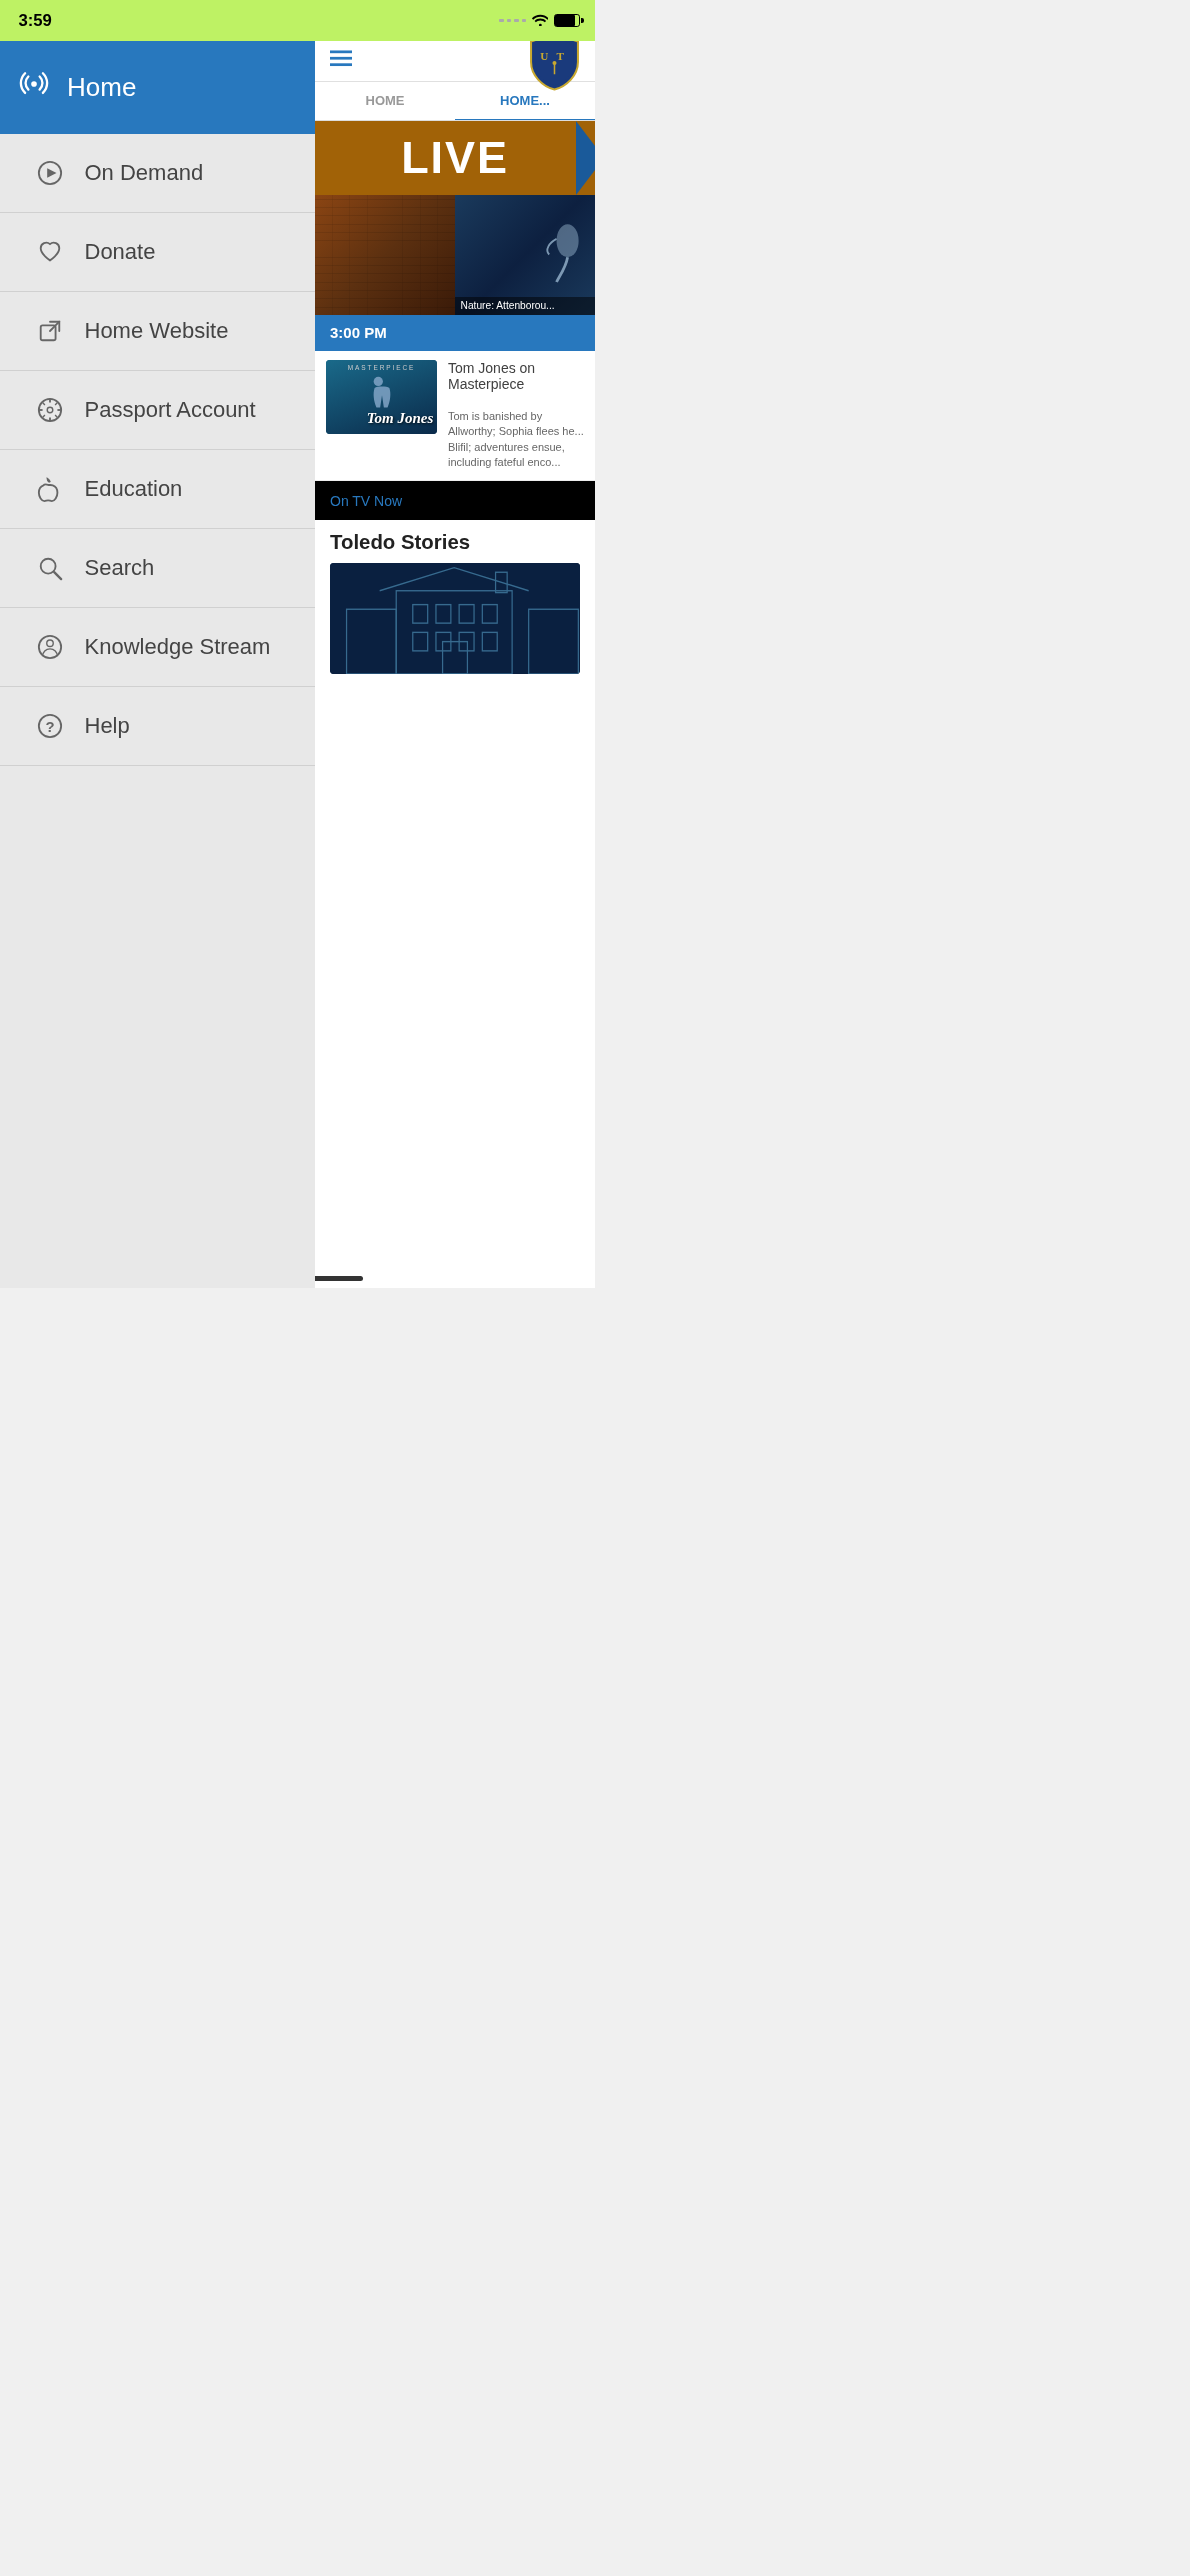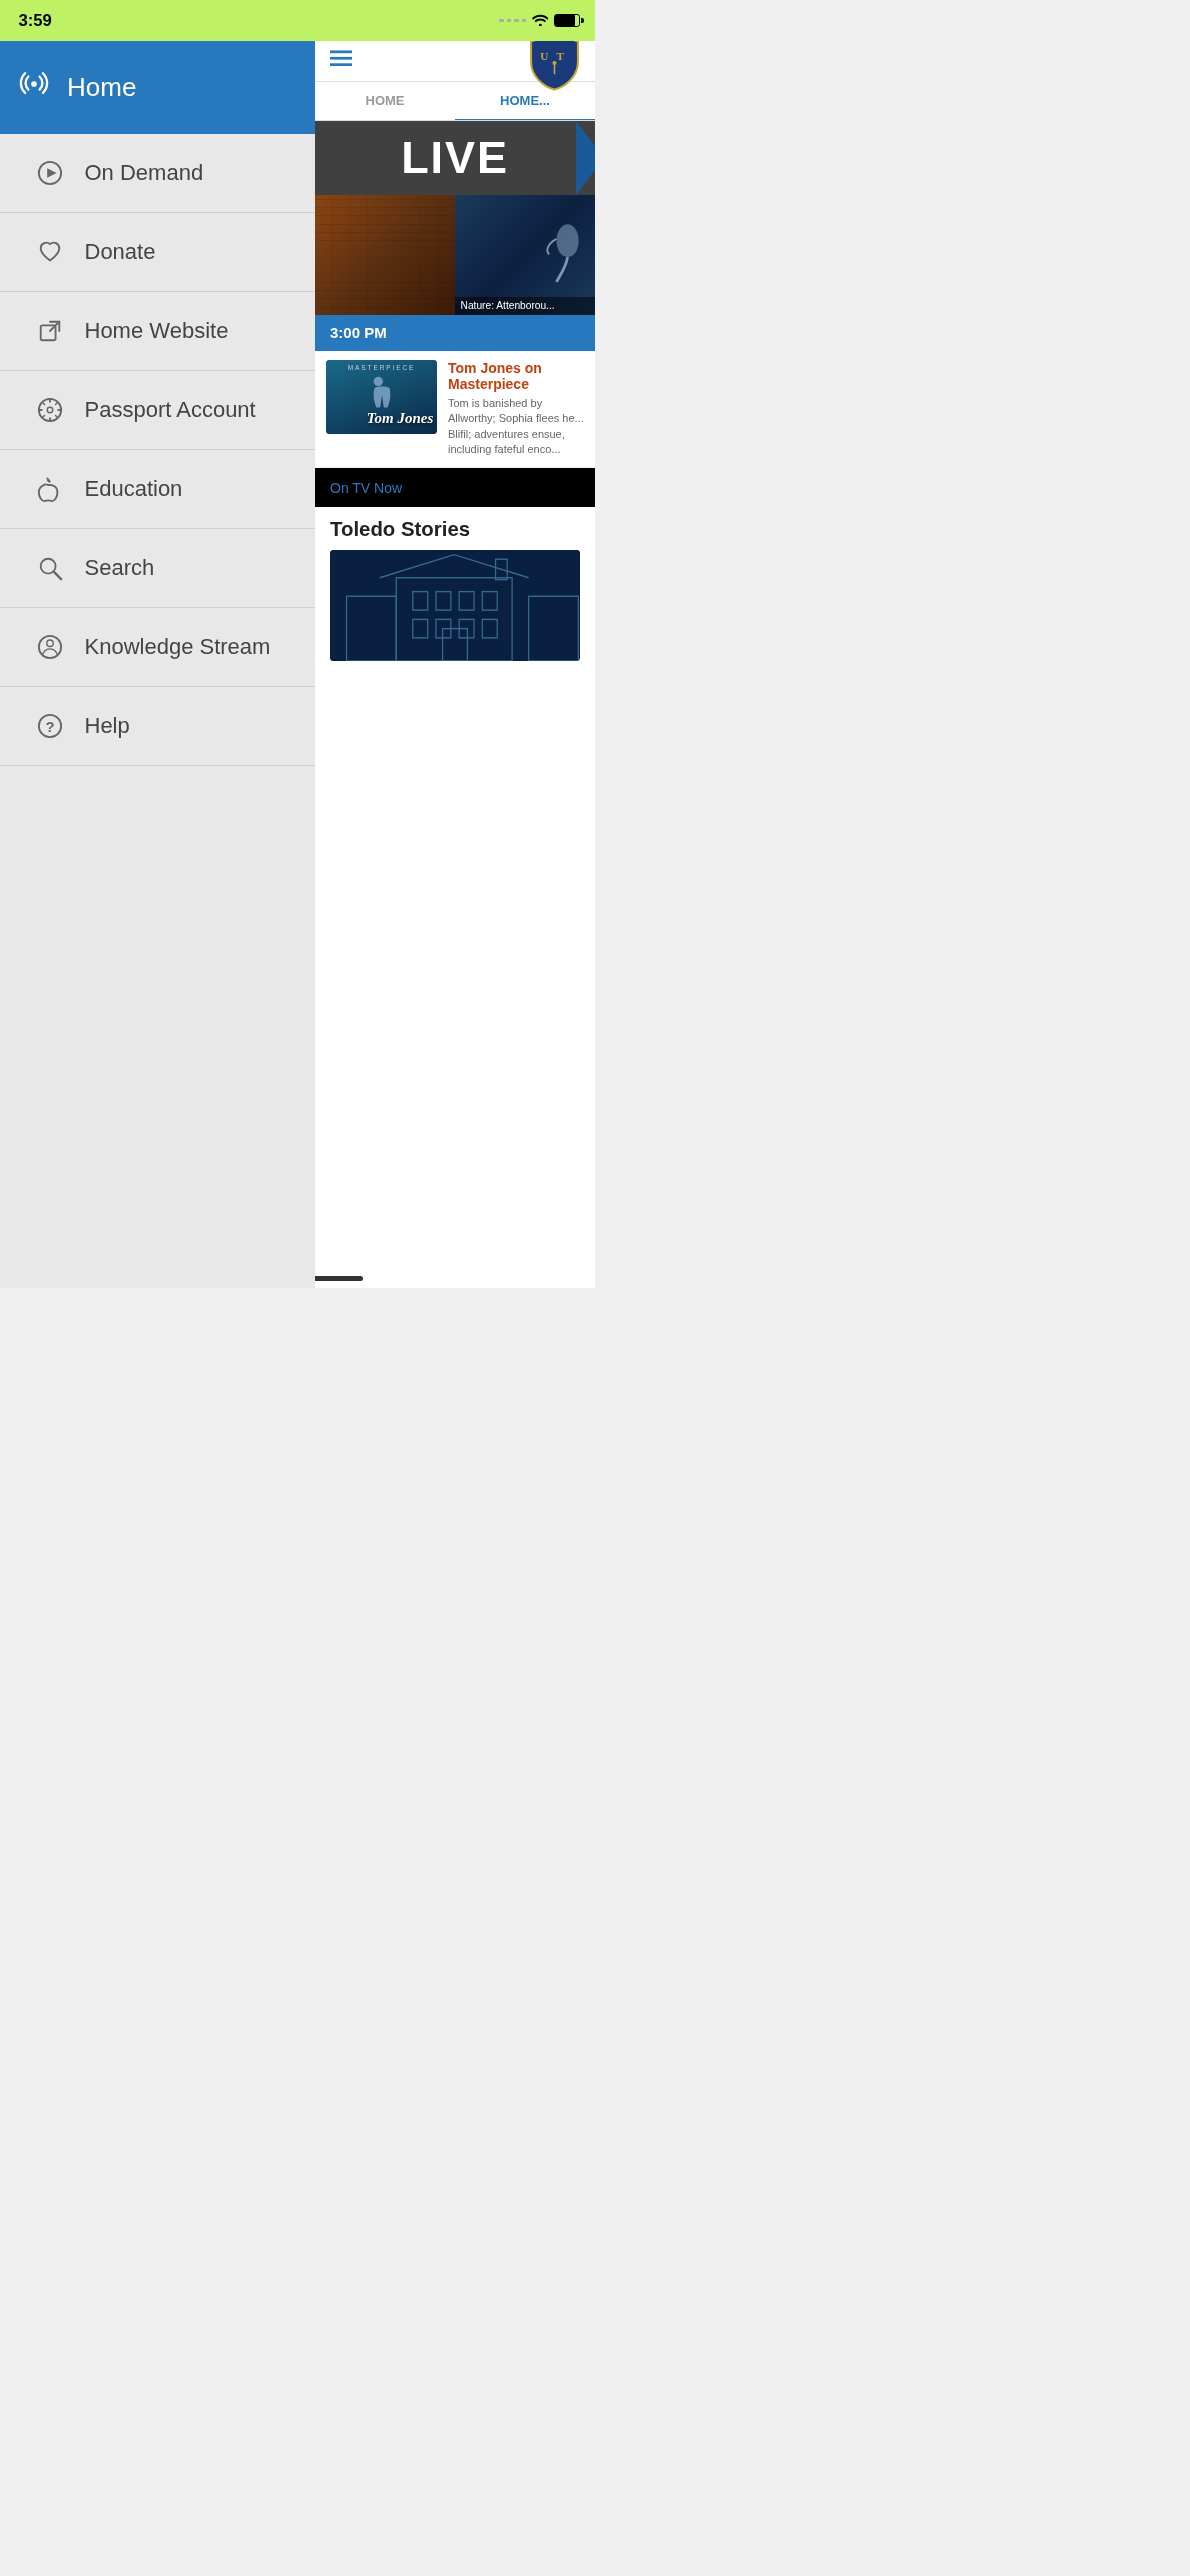--- a/index.html
+++ b/index.html
@@ -182,21 +182,21 @@
     }
 
     .ut-shield {
       width: 51px;
       height: 60px;
       flex-shrink: 0;
     }
 
     
     .live-banner {
-      background: #404040;
+      background: #a16207;
       height: 74px;
       display: flex;
       align-items: center;
       justify-content: center;
       position: relative;
       overflow: hidden;
     }
     .live-text {
       font-size: 45px;
       font-weight: 700;
@@ -275,23 +275,23 @@
       align-items: center;
       justify-content: center;
     }
 
     .program-info {
       flex: 1;
     }
 
     .program-title {
       font-size: 14px;
-      font-weight: 700;
-      color: #c2410c;
-      margin-bottom: 4px;
+      font-weight: 400;
+      color: #404040;
+      margin-bottom: 17px;
     }
 
     .program-desc {
       font-size: 11px;
       color: #666;
       line-height: 1.4;
     }
 
     
     .on-tv-now-section {

